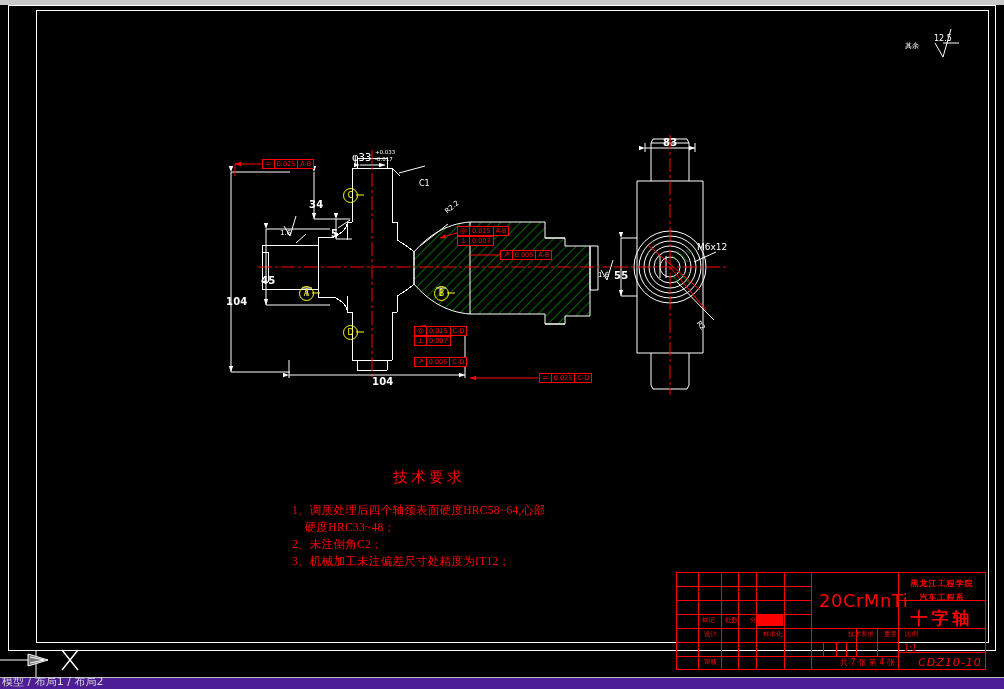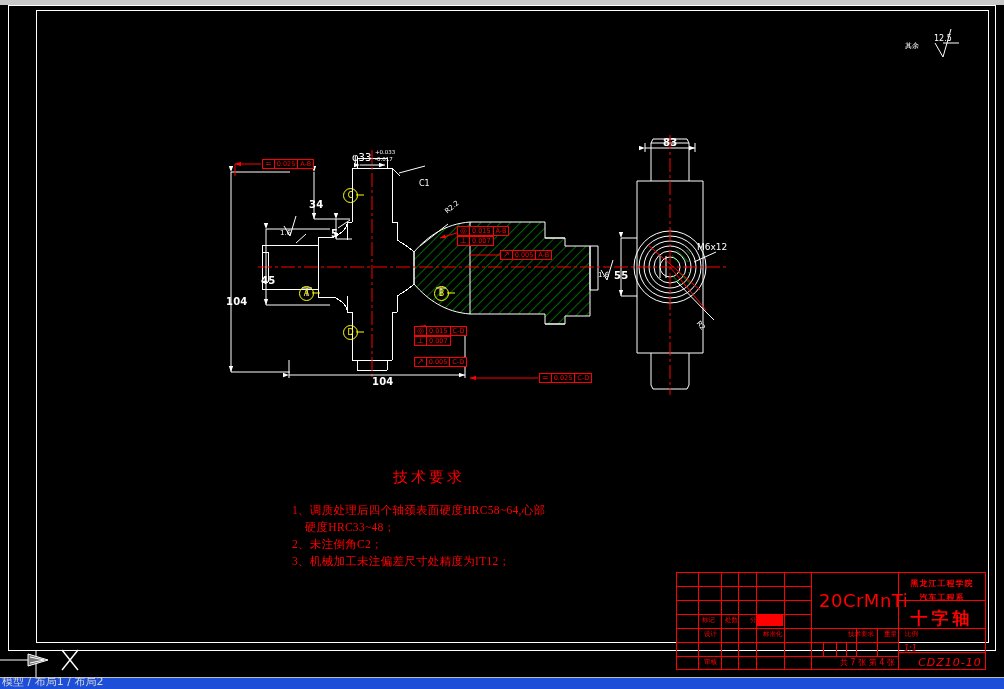--- a/index.html
+++ b/index.html
@@ -1,21 +1,21 @@
 <!DOCTYPE html>
 <html><head>
 <meta charset="utf-8">
 <style>
   html,body{margin:0;padding:0;background:#000;}
   body{width:1004px;height:689px;overflow:hidden;font-family:"DejaVu Sans",sans-serif;}
   #stage{position:relative;width:1004px;height:689px;background:#000;}
 
   
   .topbar{position:absolute;left:0;top:0;width:1004px;height:5px;background:#c8c8c8;}
-  .tabstrip{position:absolute;left:0;bottom:0;width:1004px;height:12px;background:#1d4ed8;overflow:hidden;}
+  .tabstrip{position:absolute;left:0;bottom:0;width:1004px;height:12px;background:#4c1d95;overflow:hidden;}
   .tabstrip .tabs{position:absolute;left:2px;top:-3px;color:#d8d8d8;font-size:11px;white-space:nowrap;font-family:"DejaVu Sans",sans-serif;}
   .tabstrip .strip-line{position:absolute;left:0;top:0;width:1004px;height:1px;background:#bdbdbd;}
 
   
   .outer-frame{position:absolute;left:8px;top:5px;width:988px;height:646px;border:1px solid #ffffff;box-sizing:border-box;}
   .inner-frame{position:absolute;left:36px;top:10px;width:953px;height:633px;border:1px solid #ffffff;box-sizing:border-box;}
 
   
   svg.layer{position:absolute;left:0;top:0;width:1004px;height:689px;pointer-events:none;overflow:visible;}
 

